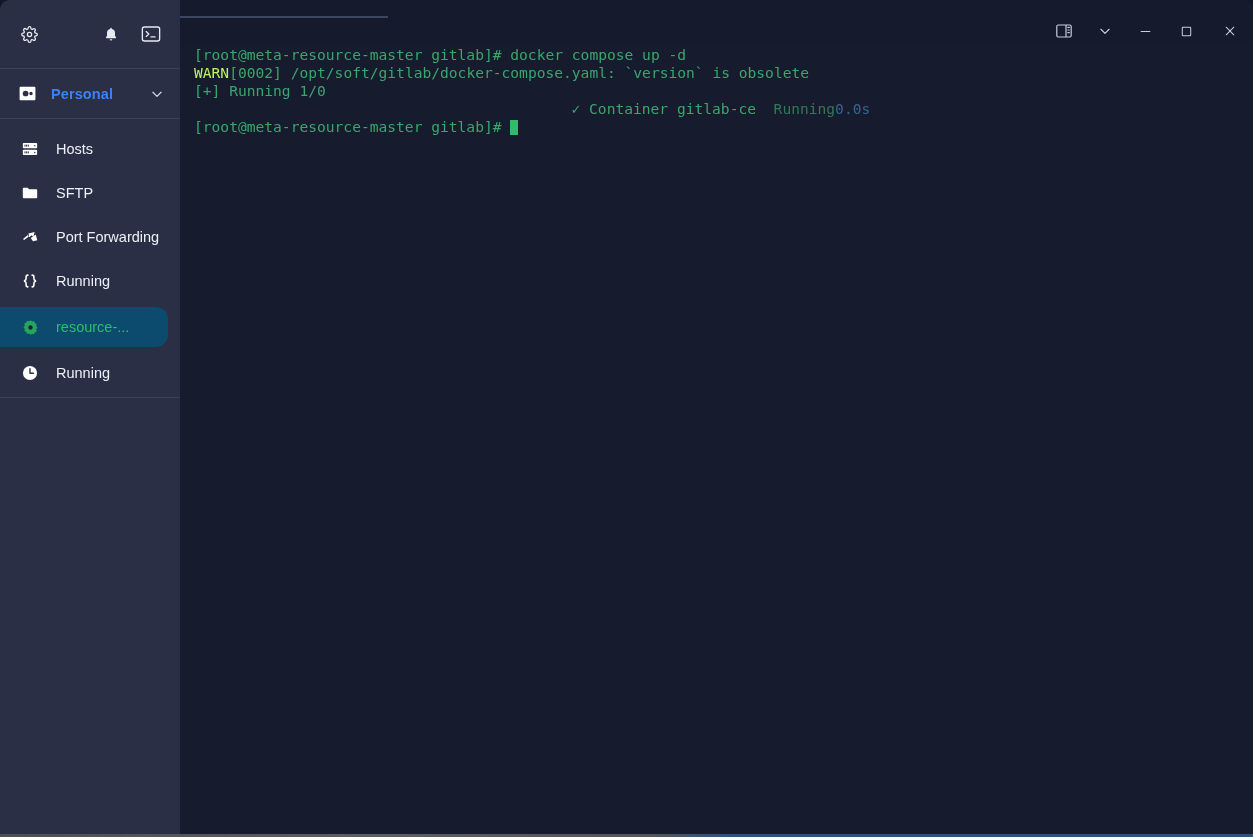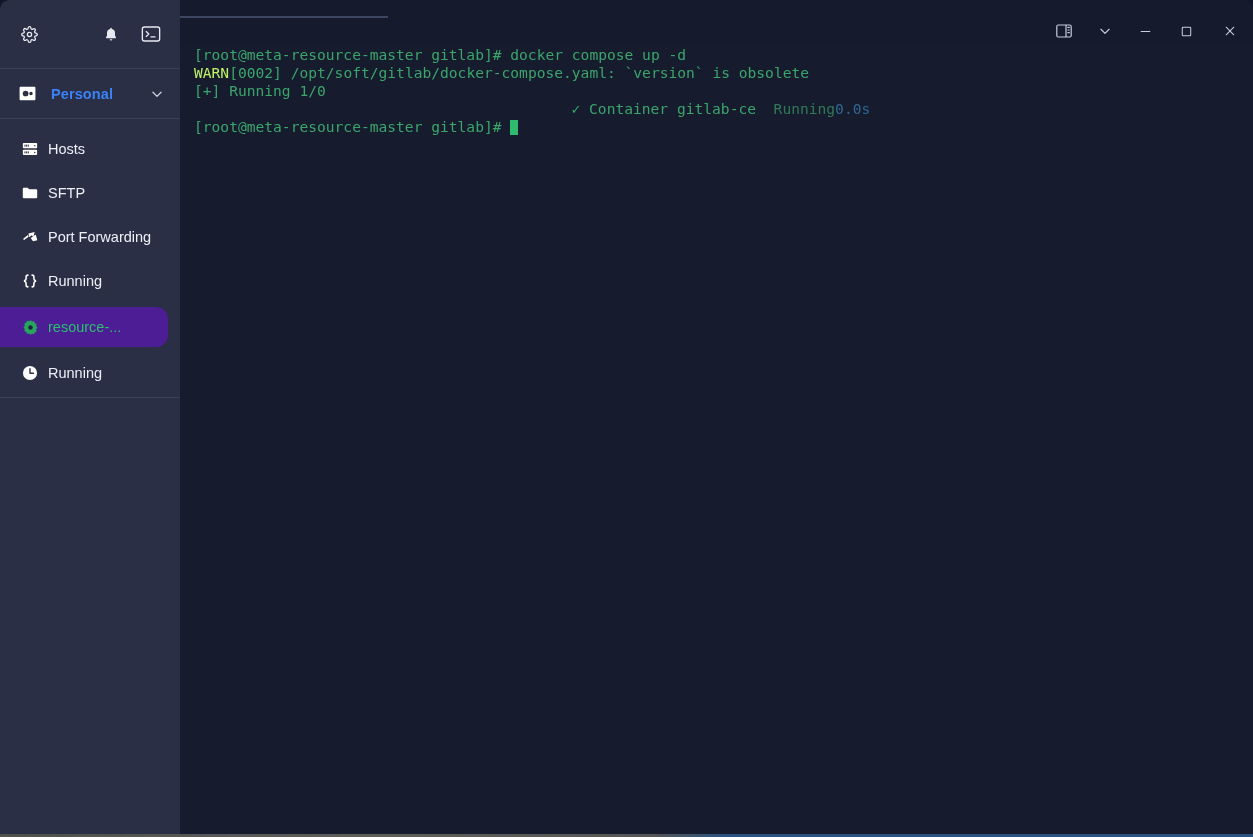--- a/index.html
+++ b/index.html
@@ -94,40 +94,40 @@
   .vault-icon { color: #ffffff; display:flex; }
   .chev { color: #cfd4e4; display: flex; }
 
   .nav-list {
     padding-top: 8px;
   }
   .nav-item {
     height: 44px;
     display: flex;
     align-items: center;
-    gap: 8px;
+    gap: 16px;
     padding-left: 20px;
     box-sizing: border-box;
     cursor: pointer;
     color: #eef0f7;
     font-size: 14.5px;
     border-radius: 0 10px 10px 0;
     margin-right: 0px;
   }
   .nav-item .nav-ico {
     width: 20px;
     display: flex;
     align-items: center;
     justify-content: center;
     color: #ffffff;
   }
   .nav-item .nav-label { line-height: 1; }
 
   .nav-item.active {
-    background: #4c1d95;
+    background: #0c4a6e;
     border-radius: 0 12px 12px 0;
     color: #2bbf6e;
     height: 40px;
     margin: 4px 12px 4px 0;
   }
   .nav-item.active .nav-ico { color: #27a55f; }
 
   .history-sep {
     height: 1px;
     background: #3b415a;

